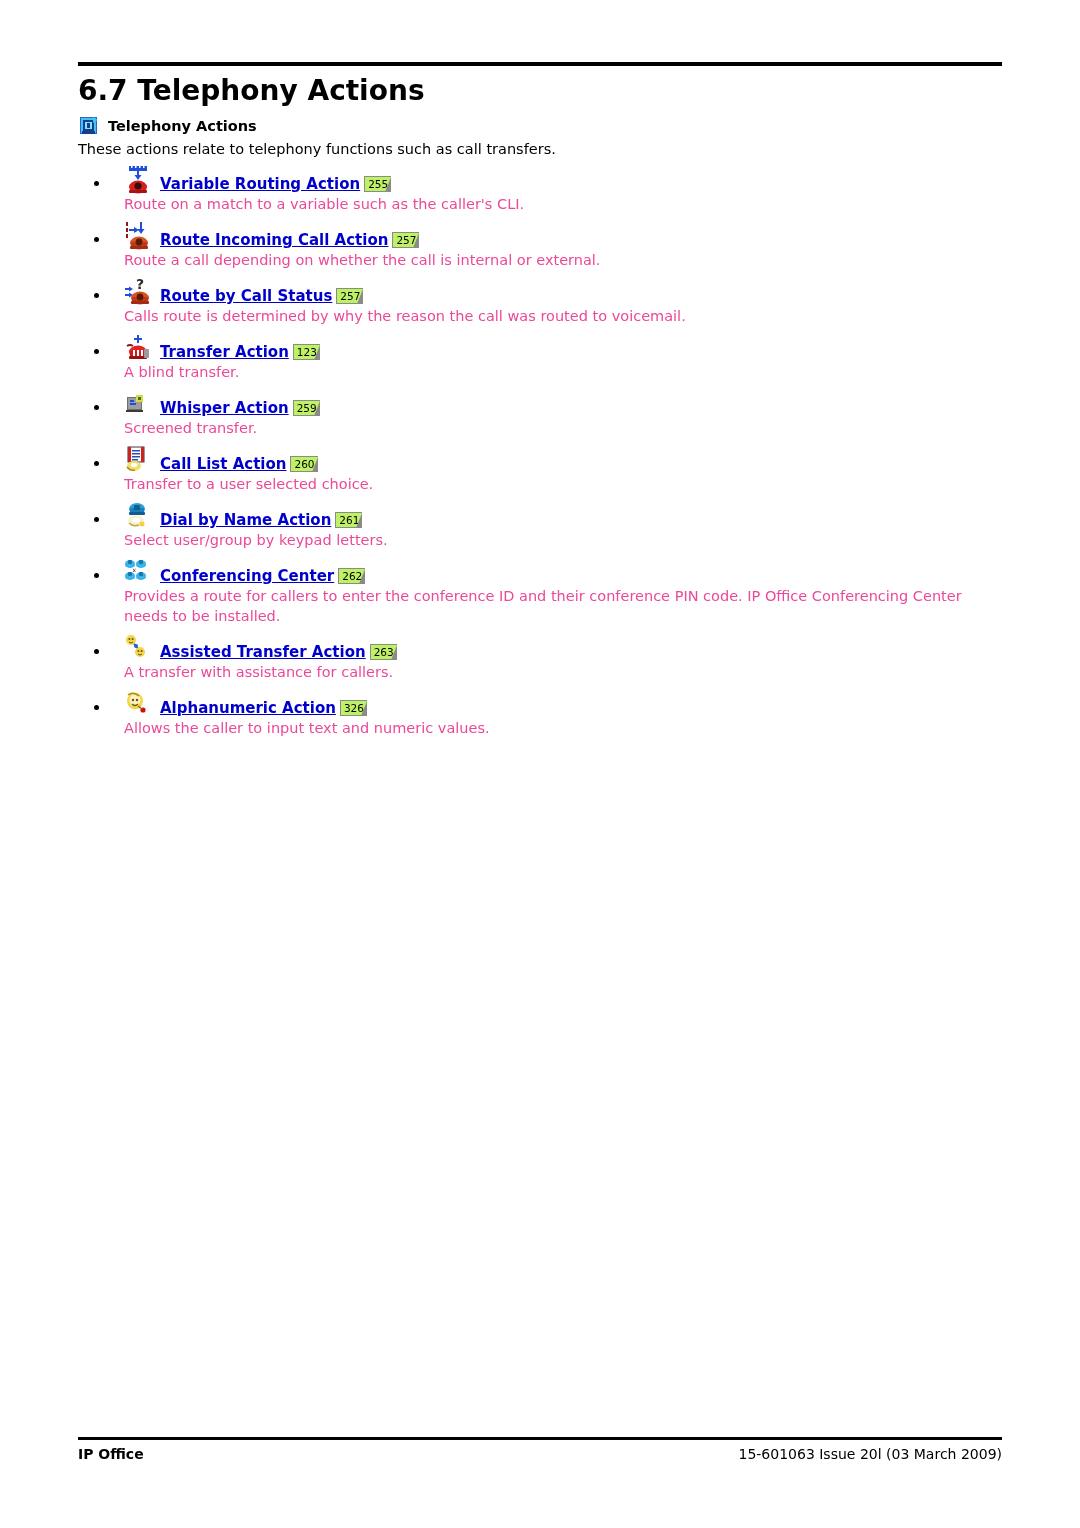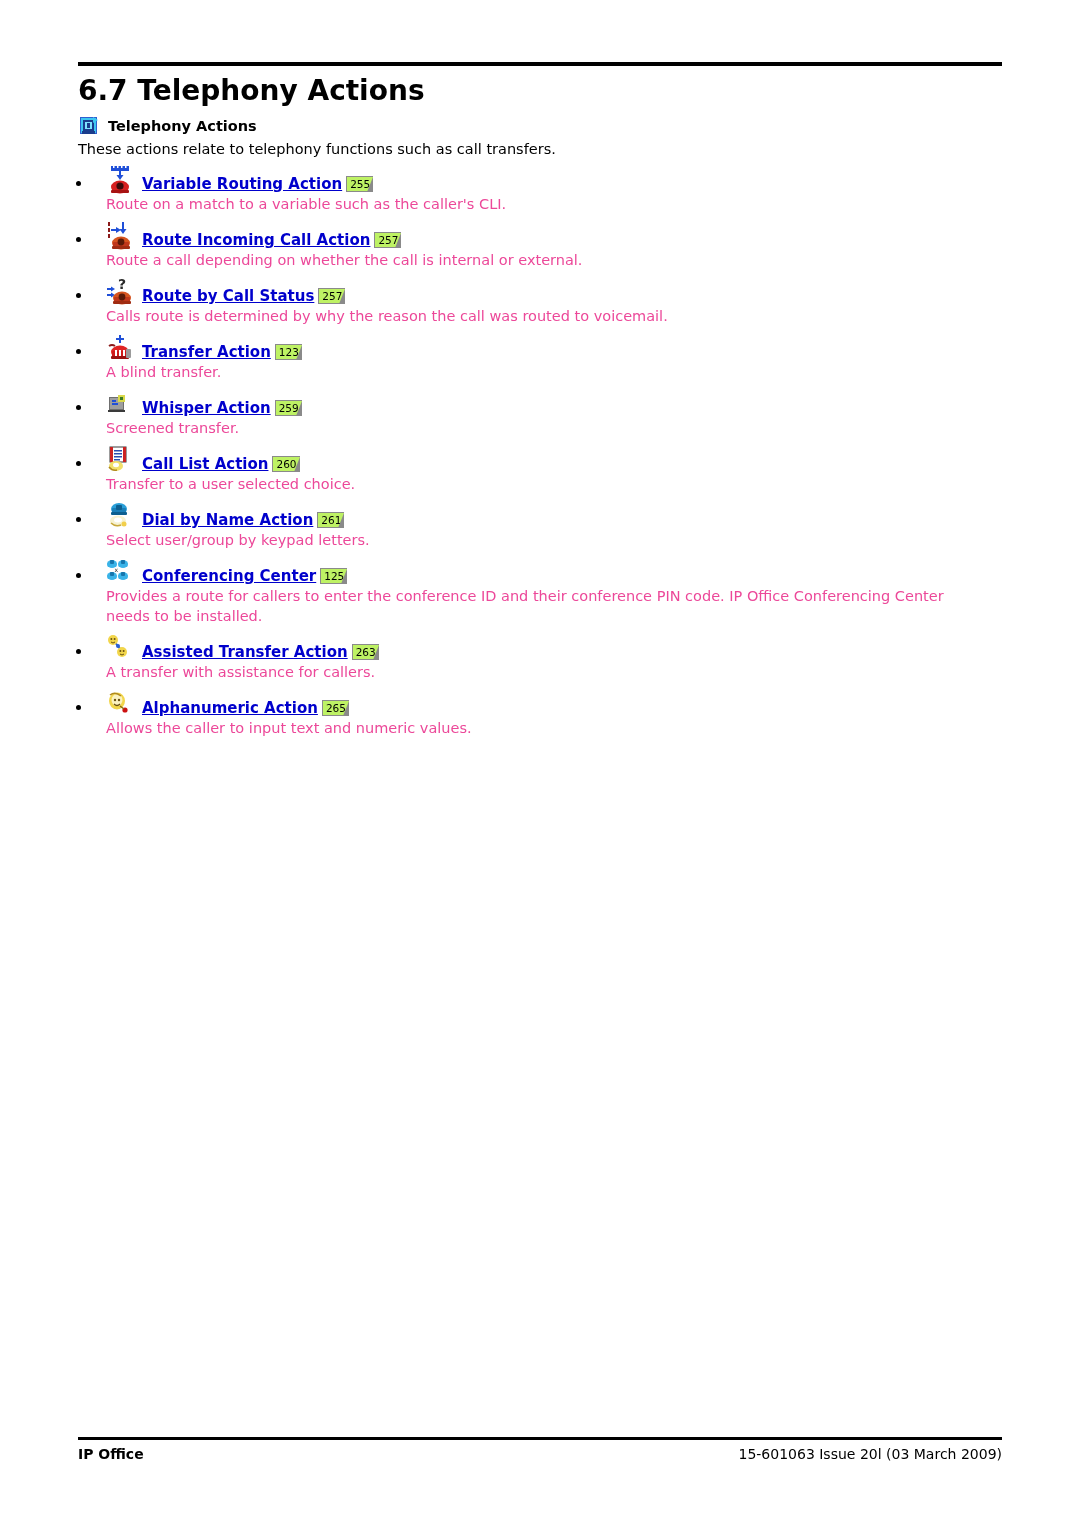--- a/index.html
+++ b/index.html
@@ -63,21 +63,21 @@
     left: 78px;
     top: 139px;
     font-size: 14.5px;
     line-height: 20px;
     white-space: nowrap;
   }
 
   
   .list {
     position: absolute;
-    left: 62px;
+    left: 80px;
     top: 168px;
     width: 930px;
   }
   .item {
     position: relative;
     margin-bottom: 10px;
   }
   .item-head {
     position: relative;
     height: 26px;
@@ -402,21 +402,21 @@
             <g fill="#3ab3e8">
               <ellipse cx="17" cy="19" rx="5" ry="4"></ellipse>
               <rect x="12.5" y="18" width="9" height="4" rx="1"></rect>
               <rect x="15" y="15" width="4" height="4" rx="1" fill="#1676ad"></rect>
             </g>
             <text x="8.5" y="15" font-family="DejaVu Sans, sans-serif" font-size="6" fill="#222222">x</text>
           </svg>
         </span>
         <div class="link-wrap">
           <span class="link">Conferencing Center</span>
-          <span class="pageref">125</span>
+          <span class="pageref">262</span>
         </div>
       </div>
       <div class="desc">Provides a route for callers to enter the conference ID and their conference PIN code. IP Office Conferencing Center needs to be installed.</div>
     </div>
 
     <div class="item">
       <div class="item-head">
         <span class="bullet"></span>
         <span class="icon-slot">
           <svg class="ico" width="32" height="30" viewBox="0 0 32 30">
@@ -450,21 +450,21 @@
             <path d="M4 6 q5 -4 11 1" stroke="#b08a20" stroke-width="1.6" fill="none"></path>
             <circle cx="9" cy="11" r="1.2" fill="#6b5210"></circle>
             <circle cx="13" cy="11" r="1.2" fill="#6b5210"></circle>
             <path d="M8 15 q3 3 6 0" stroke="#6b5210" stroke-width="1.3" fill="none"></path>
             <circle cx="19" cy="21" r="2.6" fill="#cc1111"></circle>
             <line x1="14" y1="17" x2="18" y2="20" stroke="#8a6a10" stroke-width="1.5"></line>
           </svg>
         </span>
         <div class="link-wrap">
           <span class="link">Alphanumeric Action</span>
-          <span class="pageref">265</span>
+          <span class="pageref">326</span>
         </div>
       </div>
       <div class="desc">Allows the caller to input text and numeric values.</div>
     </div>
 
   </div>
 
   <div class="footer-rule"></div>
   <div class="footer">
     <div class="footer-row">

